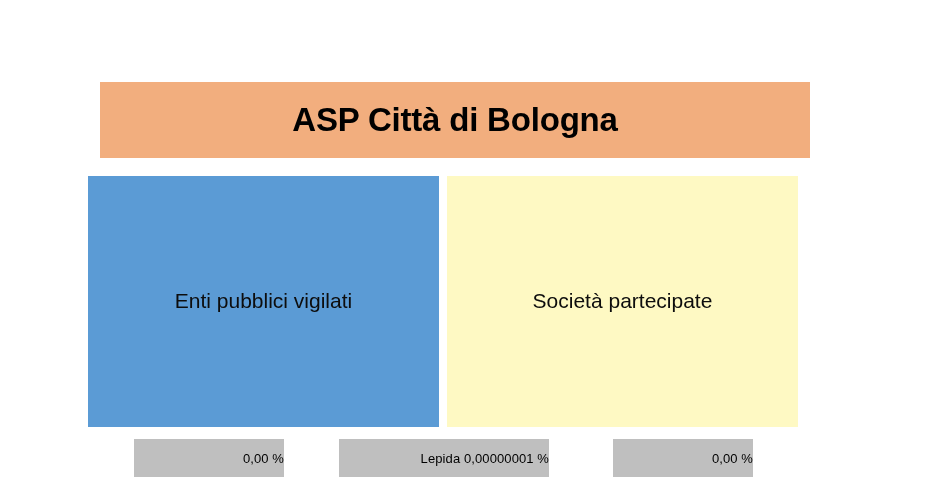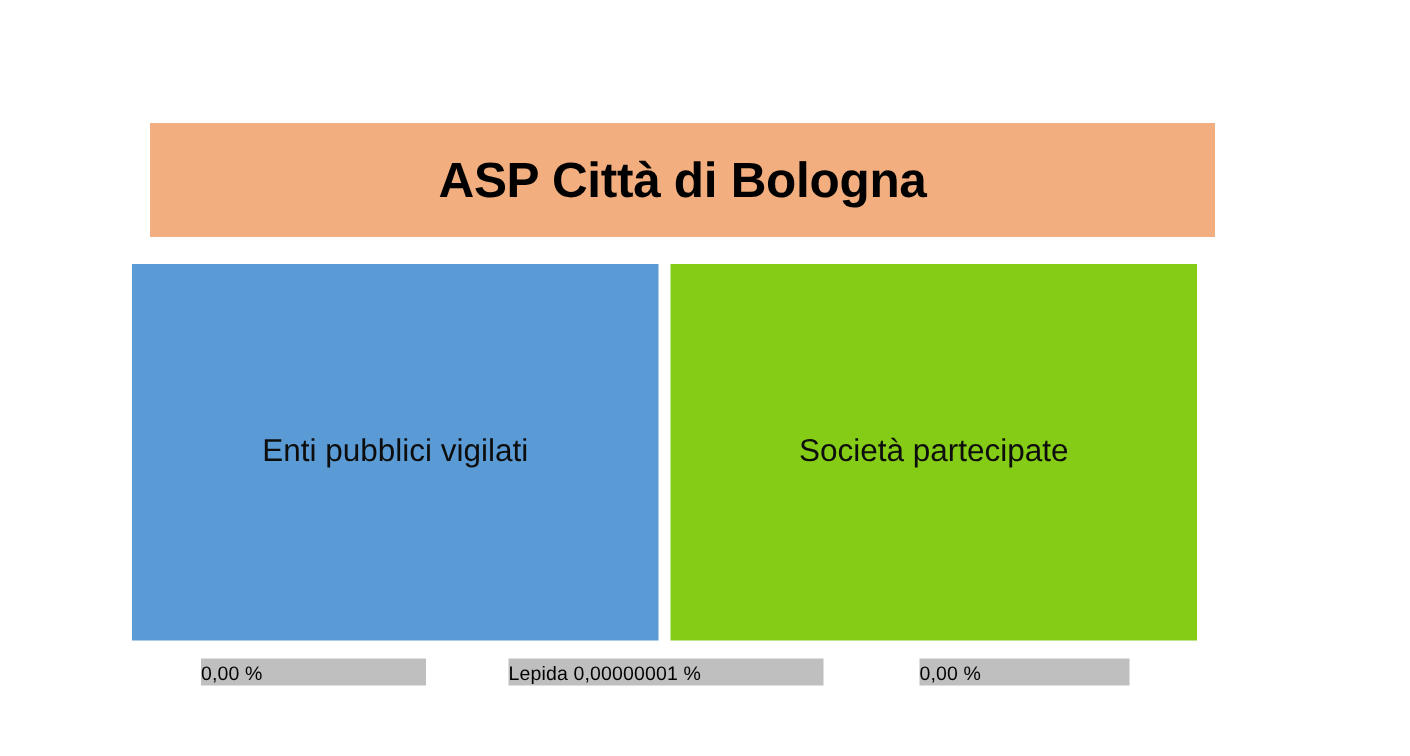--- a/index.html
+++ b/index.html
@@ -81,25 +81,25 @@
   .badges-row {
     position: absolute;
     left: 88px;
     top: 439px;
     width: 710px;
     height: 28px;
   }
   .badge {
     position: absolute;
     top: 0;
-    height: 18px;
+    height: 38px;
     background: #BFBFBF;
     display: flex;
     align-items: center;
-    justify-content: flex-start;
+    justify-content: flex-end;
     box-sizing: border-box;
   }
   .badge-label {
     font-size: 13px;
     color: #000000;
     white-space: nowrap;
     letter-spacing: 0.1px;
   }
   .badge-0 { left: 46px;  width: 150px; }
   .badge-1 { left: 251px; width: 210px; }
@@ -114,21 +114,21 @@
   <div class="header-band">
     <span class="header-band-label">ASP Città di Bologna</span>
   </div>
 
   <div class="panels-row">
 
     <div class="panel" style="background:#5B9BD5">
       <span class="panel-label">Enti pubblici vigilati</span>
     </div>
 
-    <div class="panel" style="background:#84cc16">
+    <div class="panel" style="background:#fef9c3">
       <span class="panel-label">Società partecipate</span>
     </div>
 
 
   </div>
 
   <div class="badges-row">
 
     <div class="badge badge-0">
       <span class="badge-label">0,00 %</span>

